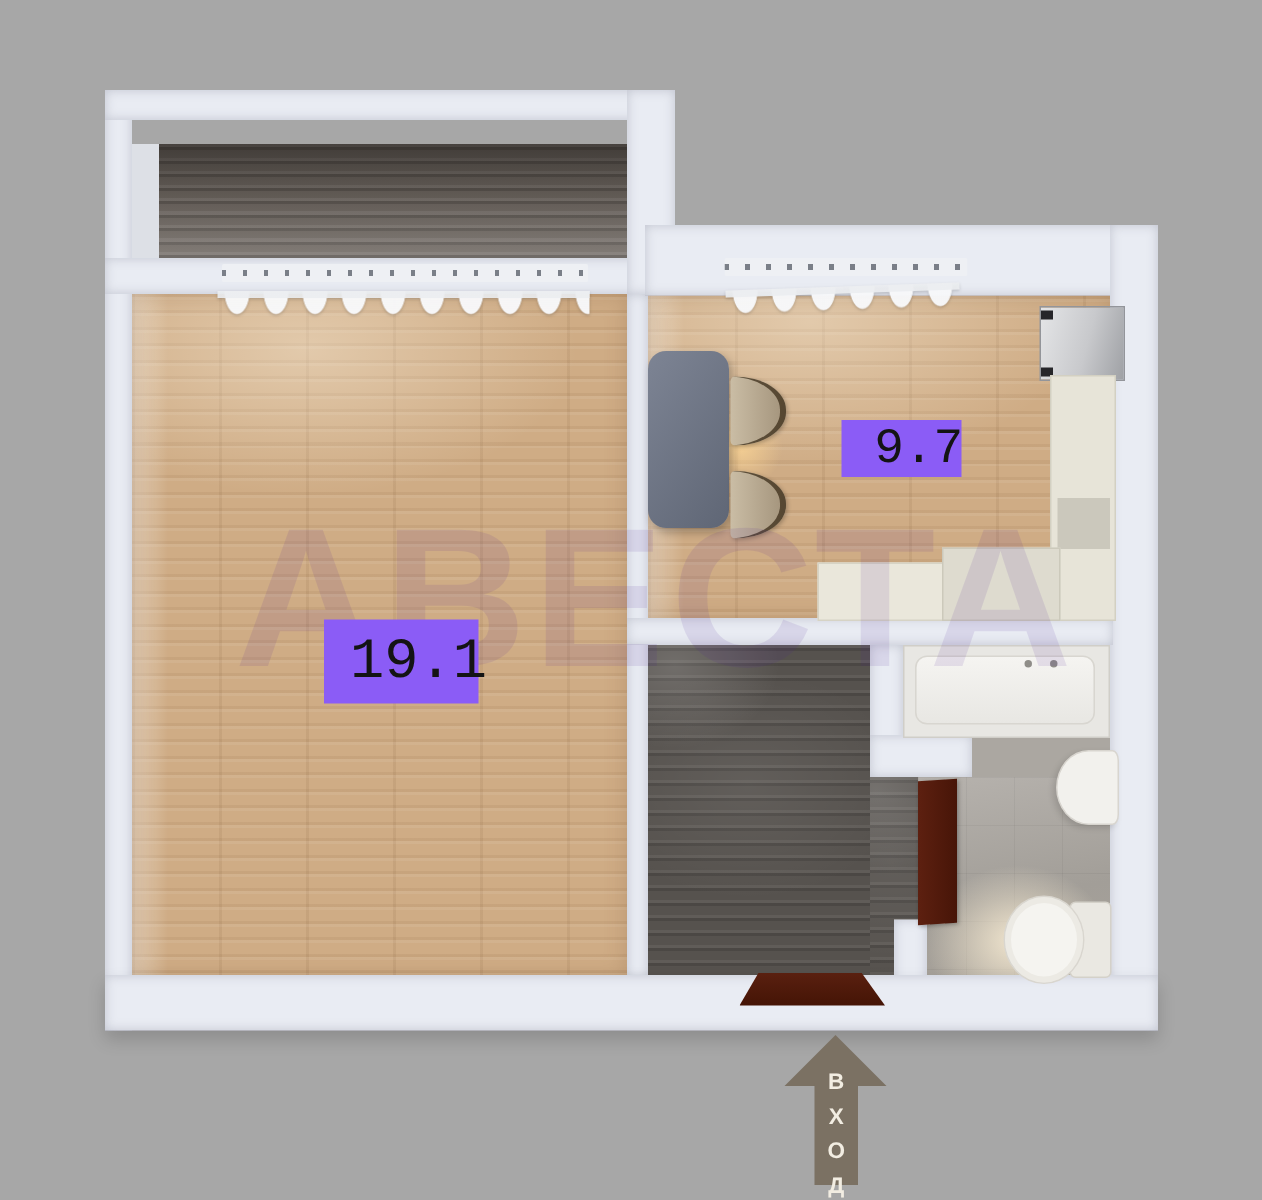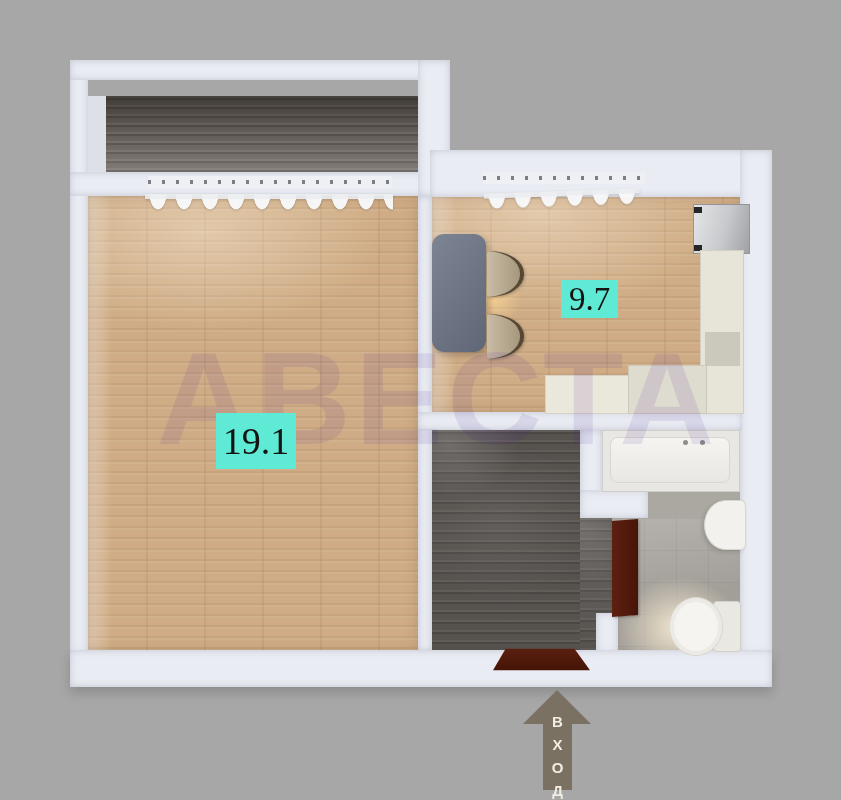--- a/index.html
+++ b/index.html
@@ -106,22 +106,22 @@
 
   
   #entry-arrow-head{left:523px;top:690px;width:0;height:0;border-left:34px solid transparent;
           border-right:34px solid transparent;border-bottom:34px solid #7b7163;}
   #entry-arrow-shaft{left:543px;top:722px;width:29px;height:68px;background:#7b7163;}
   #entry-arrow-label{left:543px;top:714px;width:29px;height:84px;display:flex;flex-direction:column;
           align-items:center;justify-content:space-between;color:#f2ede2;font-weight:bold;
           font-size:15px;line-height:1;}
 
   
-  .area-label{position:absolute;background:#5eead4;color:#141414;display:flex;align-items:center;
-          justify-content:center;font-family:Liberation Serif, serif;}
+  .area-label{position:absolute;background:#8b5cf6;color:#141414;display:flex;align-items:center;
+          justify-content:center;font-family:Liberation Mono, monospace;padding-left:23px;}
   #label-living{left:216px;top:413px;width:80px;height:56px;font-size:38px;}
   #label-kitchen{left:561px;top:280px;width:57px;height:38px;font-size:33px;}
   #watermark{left:110px;top:324px;width:655px;height:150px;font-size:132px;font-weight:bold;
           letter-spacing:4px;color:#4c1d95;opacity:.10;text-align:center;white-space:nowrap;
           line-height:150px;pointer-events:none;}
 </style>
 </head>
 <body>
 
 <div id="stage">

